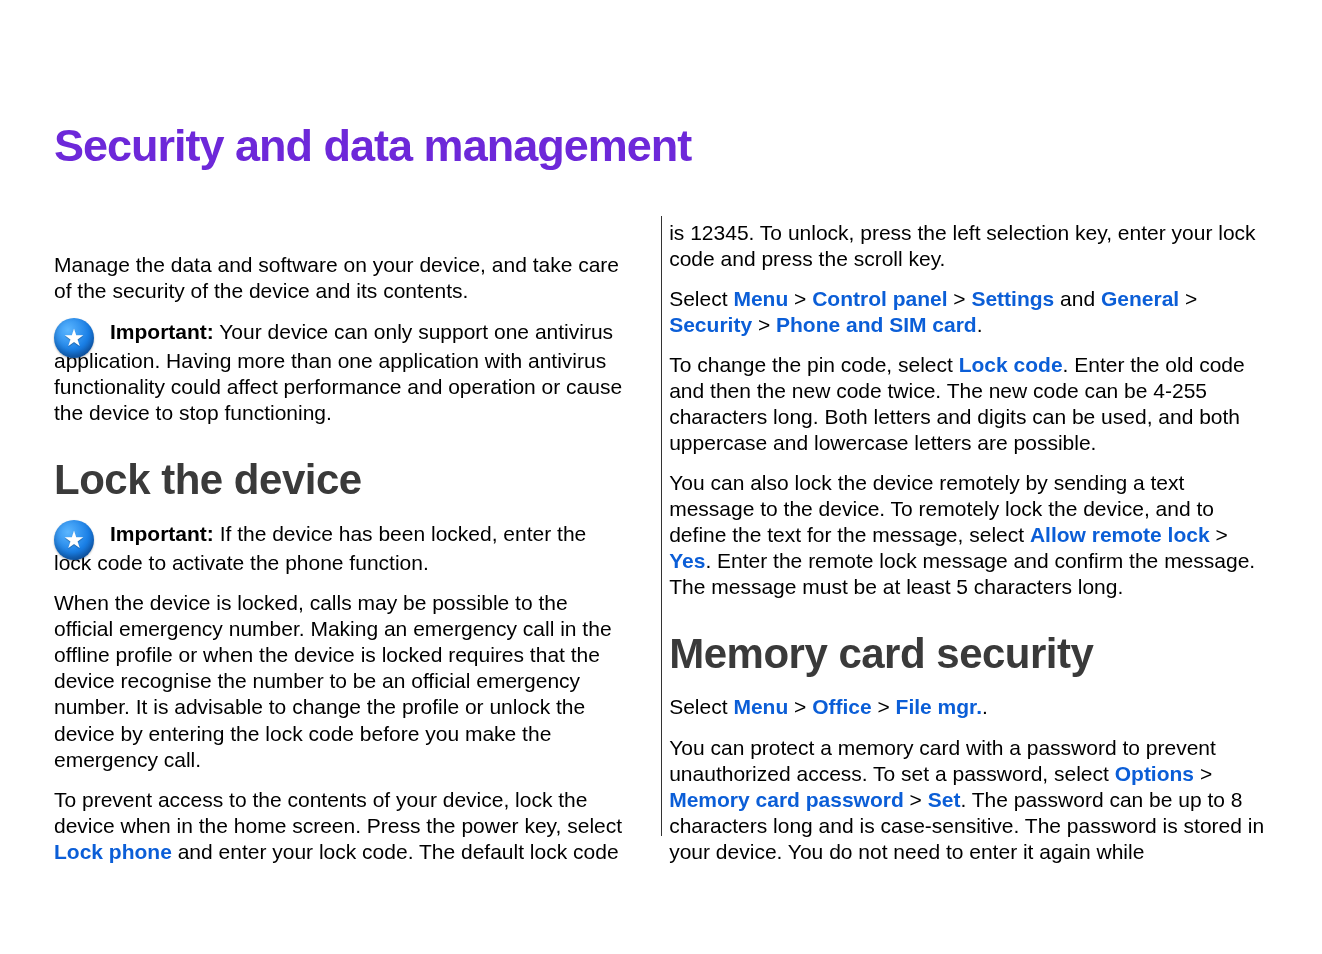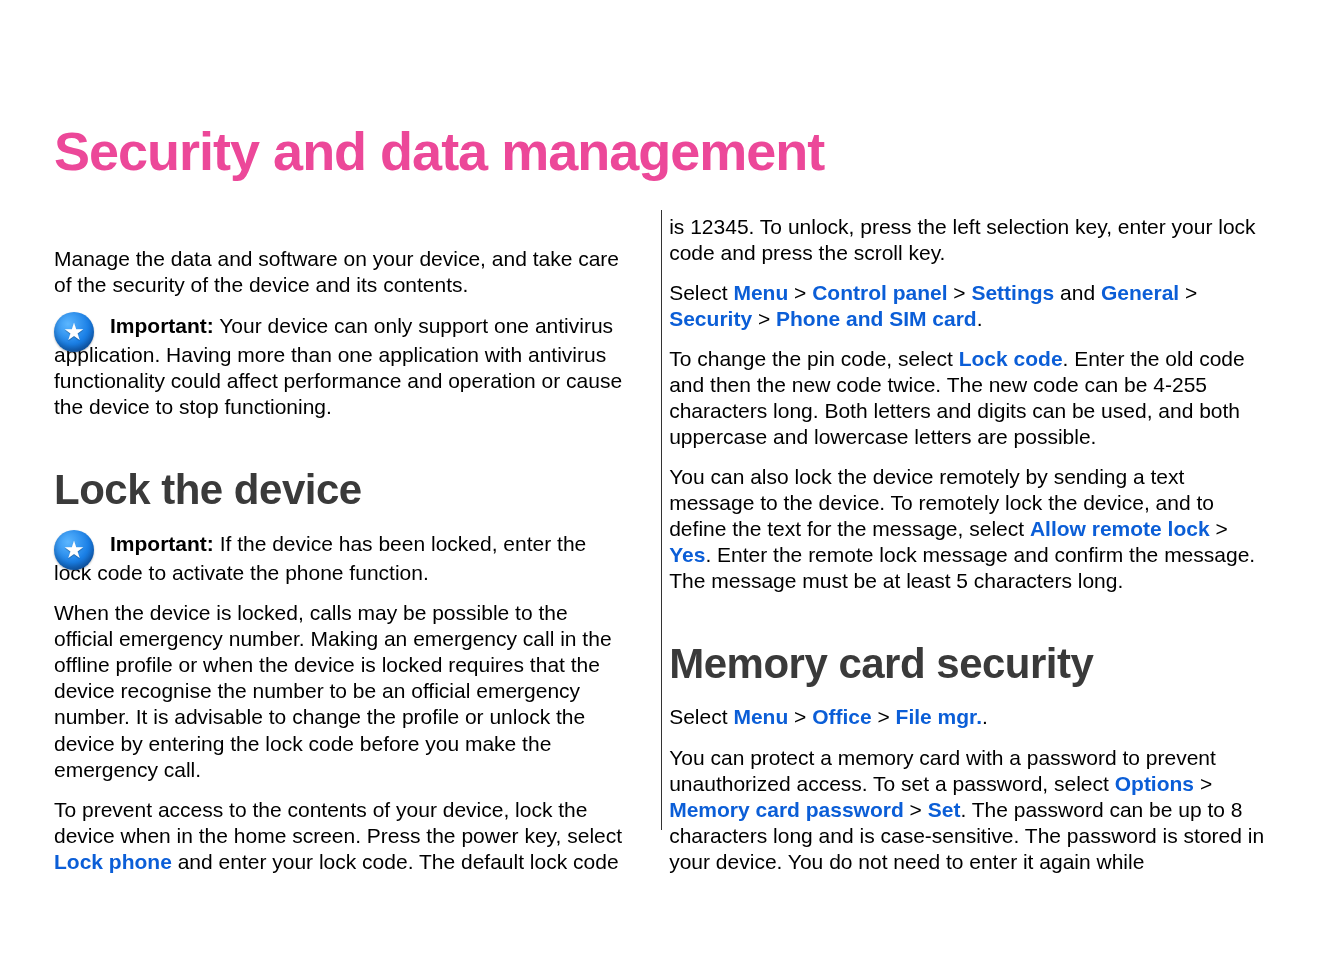--- a/index.html
+++ b/index.html
@@ -4,25 +4,25 @@
 <style>
   * { box-sizing: border-box; margin: 0; padding: 0; }
   html, body { width: 1322px; height: 954px; background: #fff; font-family: "Segoe UI", Tahoma, Arial, sans-serif; color: #000; }
   .page {
     width: 1322px;
     height: 954px;
     padding: 120px 54px 40px 54px;
     position: relative;
   }
   h1.main-title {
-    font-size: 54px;
+    font-size: 45px;
     font-weight: 700;
-    color: #ec4899;
+    color: #6d28d9;
     letter-spacing: -1px;
-    margin-bottom: 32px;
+    margin-bottom: 48px;
   }
   .columns {
     display: flex;
     gap: 16px;
     position: relative;
     align-items: flex-end;
   }
   .col {
     width: 50%;
     font-size: 21px;
@@ -59,21 +59,21 @@
     color: #fff;
     font-size: 24px;
     text-shadow: 0 1px 1px rgba(0,0,0,0.3);
   }
   .important-label { font-weight: 700; margin-left: 14px; }
   h2.section {
     font-size: 42px;
     font-weight: 700;
     color: #3a3a3a;
     letter-spacing: -0.5px;
-    margin: 44px 0 14px 0;
+    margin: 28px 0 14px 0;
   }
   .link { color: #0b5ed7; font-weight: 700; }
   .sep { color: #000; }
   .footer {
     position: absolute;
     bottom: 34px;
     left: 54px;
     right: 54px;
     display: flex;
     justify-content: space-between;

